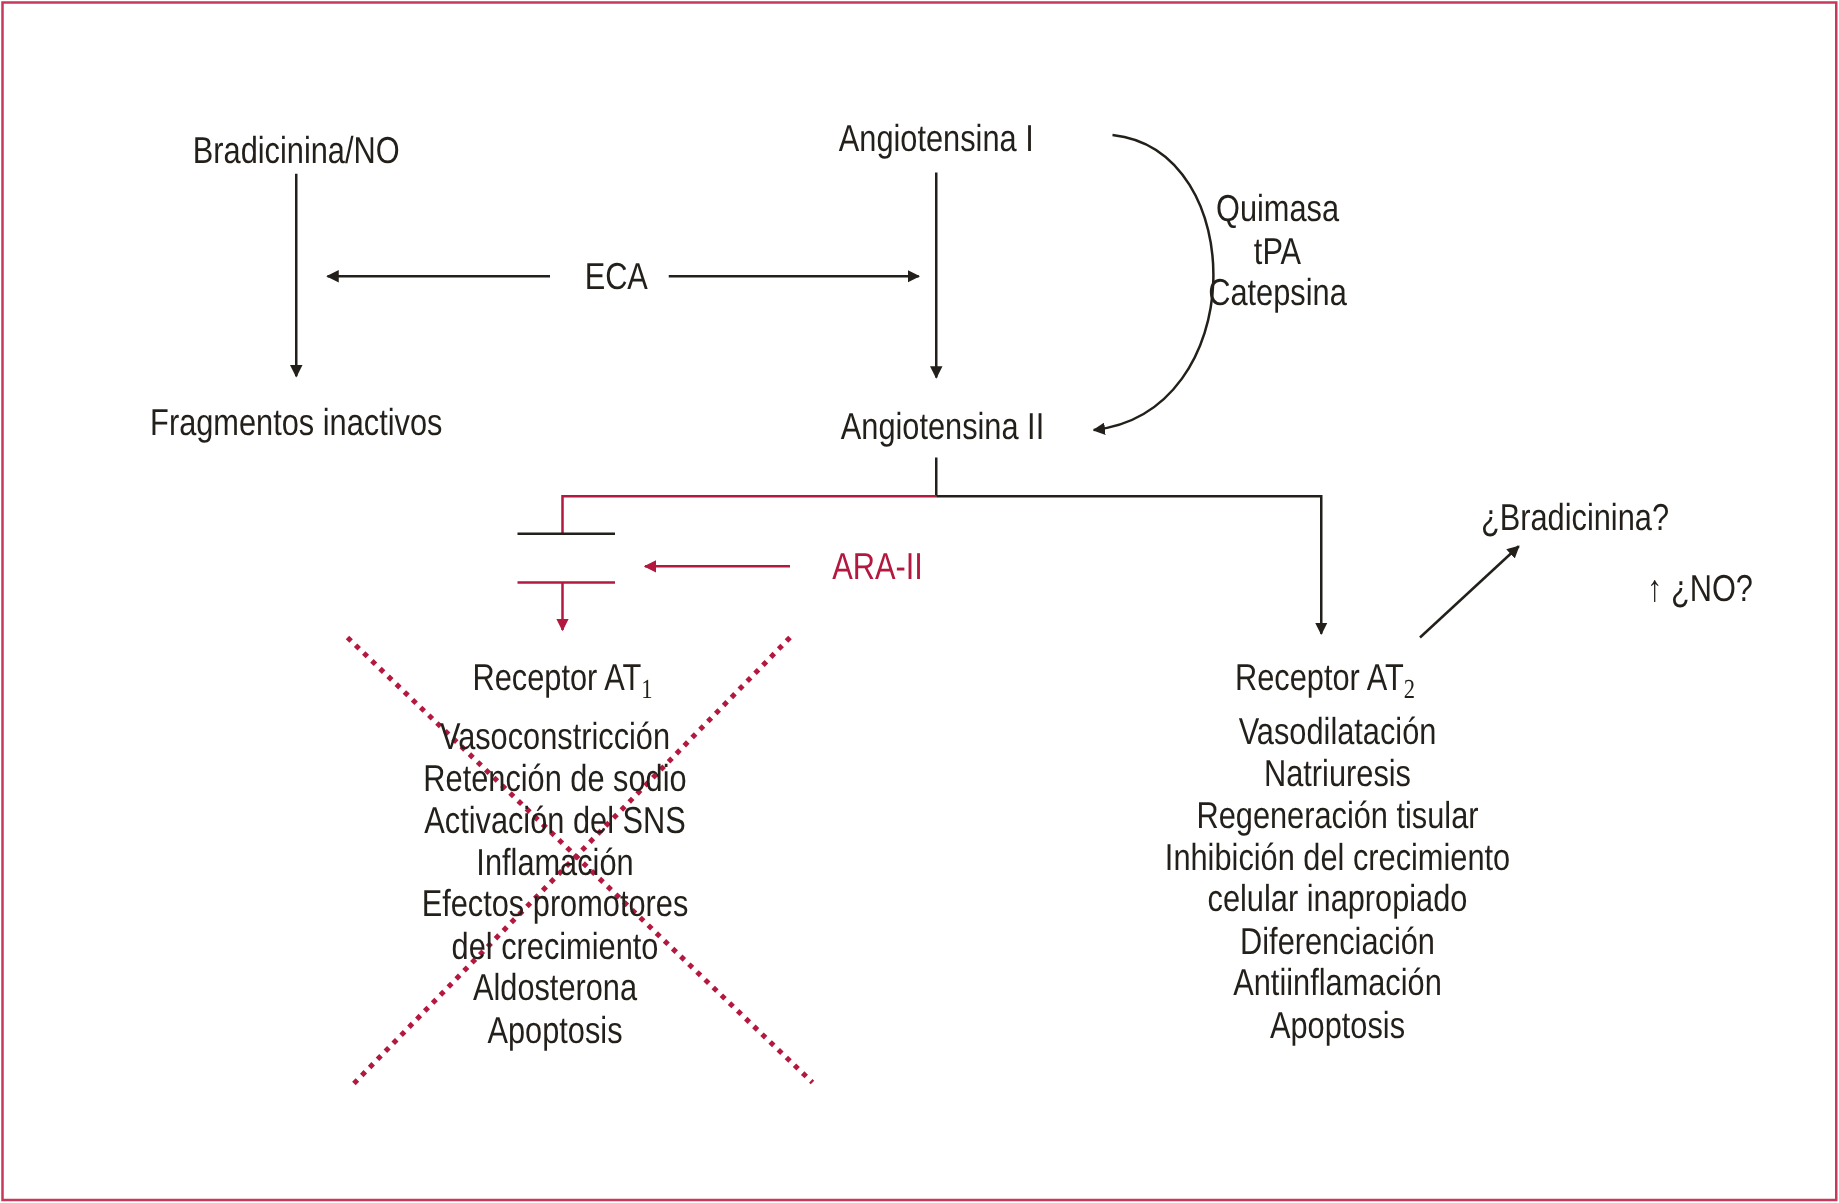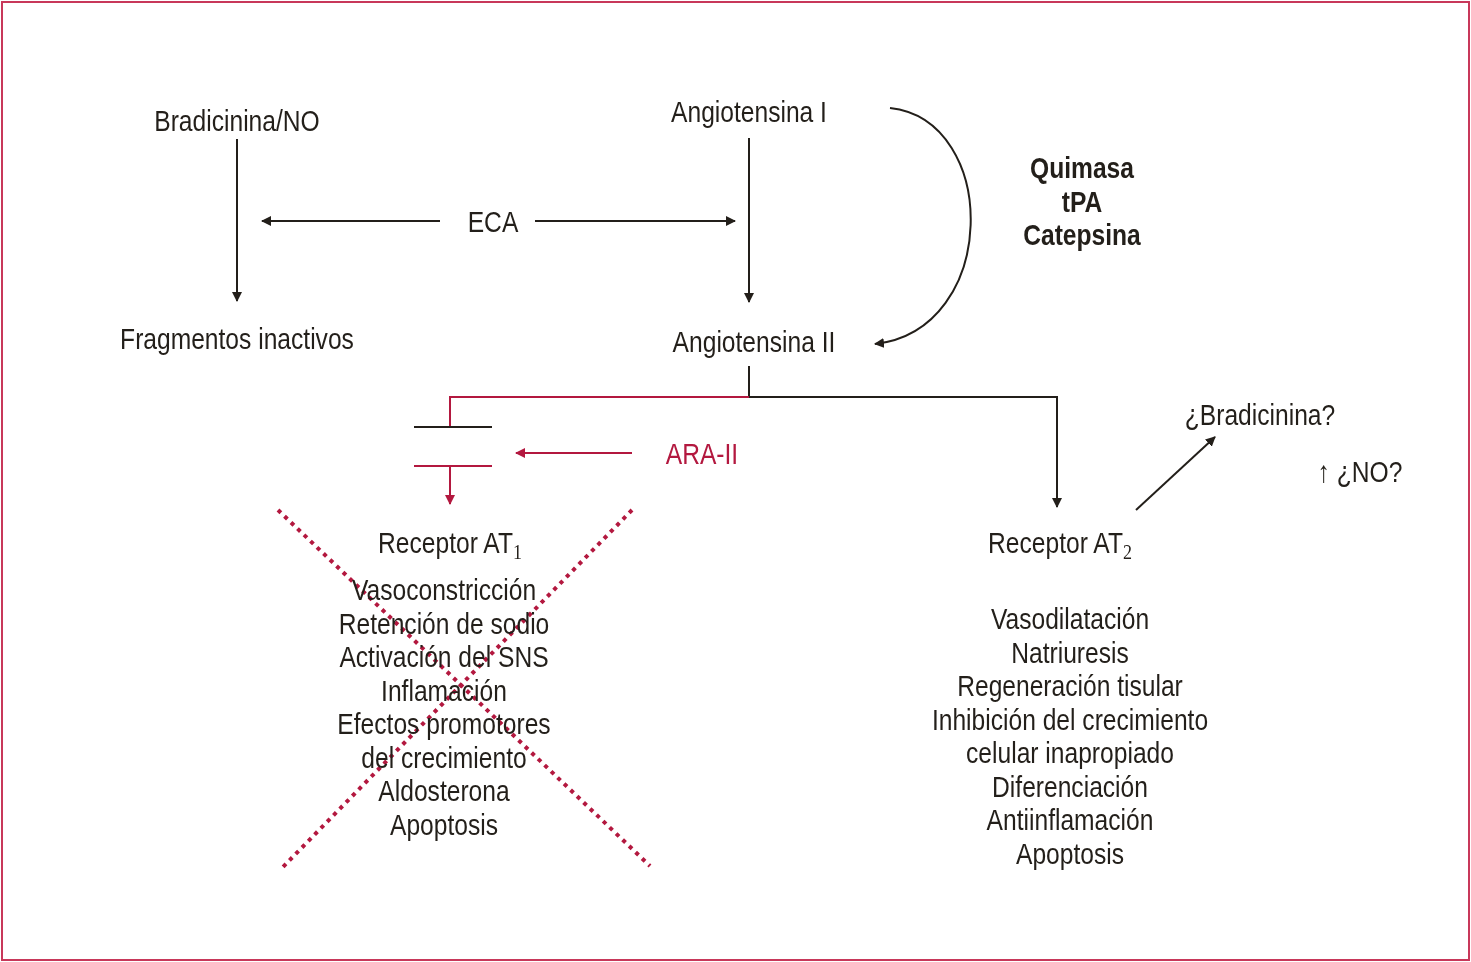--- a/index.html
+++ b/index.html
@@ -63,21 +63,21 @@
   <line x1="278" y1="510" x2="650" y2="866" stroke="#b3183f" stroke-width="4" stroke-dasharray="4 5"></line>
   <line x1="632" y1="510" x2="280" y2="870" stroke="#b3183f" stroke-width="4" stroke-dasharray="4 5"></line>
 </svg>
 
 <div class="lbl" style="left:107px; top:104px; width:260px;">Bradicinina/NO</div>
 <div class="lbl" style="left:67px; top:322px; width:340px;">Fragmentos inactivos</div>
 <div class="lbl" style="left:443px; top:205px; width:100px;">ECA</div>
 <div class="lbl" style="left:619px; top:95px; width:260px;">Angiotensina I</div>
 <div class="lbl" style="left:619px; top:325px; width:270px;">Angiotensina II</div>
 
-<div class="list" style="left:1002px; top:151px; width:160px;font-weight:bold;">
+<div class="list" style="left:942px; top:151px; width:160px;">
   <span class="lbl">Quimasa</span>
   <span class="lbl">tPA</span>
   <span class="lbl">Catepsina</span>
 </div>
 
 <div class="lbl red" style="left:647px; top:437px; width:110px;">ARA-II</div>
 
 <div class="lbl" style="left:330px; top:526px; width:240px;">
   <span>Receptor AT</span><sub>1</sub>
 </div>
@@ -93,21 +93,21 @@
   <span class="lbl">Vasoconstricción</span>
   <span class="lbl">Retención de sodio</span>
   <span class="lbl">Activación del SNS</span>
   <span class="lbl">Inflamación</span>
   <span class="lbl">Efectos promotores</span>
   <span class="lbl">del crecimiento</span>
   <span class="lbl">Aldosterona</span>
   <span class="lbl">Apoptosis</span>
 </div>
 
-<div class="list" style="left:870px; top:602px; width:400px;">
+<div class="list" style="left:870px; top:569px; width:400px;">
   <span class="lbl">Vasodilatación</span>
   <span class="lbl">Natriuresis</span>
   <span class="lbl">Regeneración tisular</span>
   <span class="lbl">Inhibición del crecimiento</span>
   <span class="lbl">celular inapropiado</span>
   <span class="lbl">Diferenciación</span>
   <span class="lbl">Antiinflamación</span>
   <span class="lbl">Apoptosis</span>
 </div>
 

